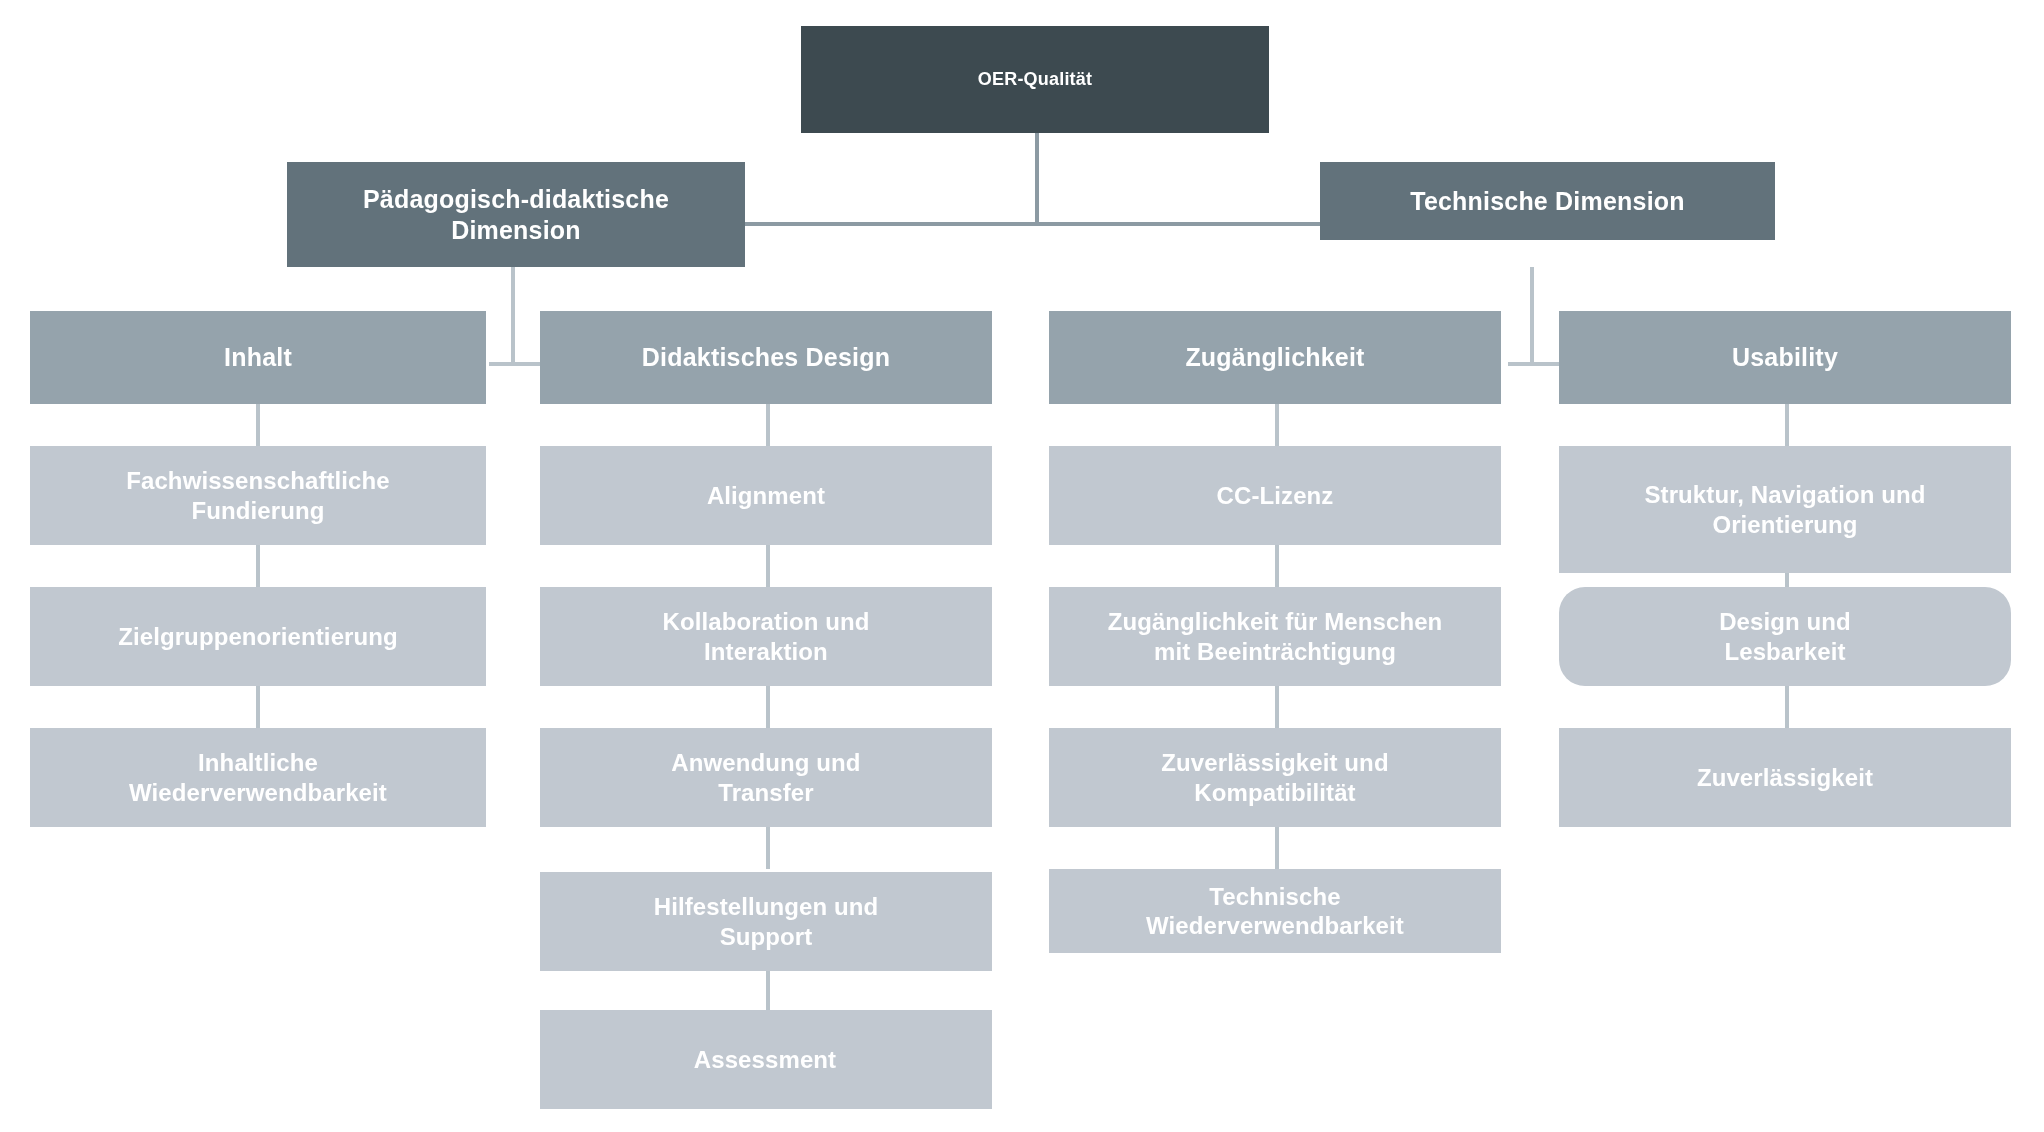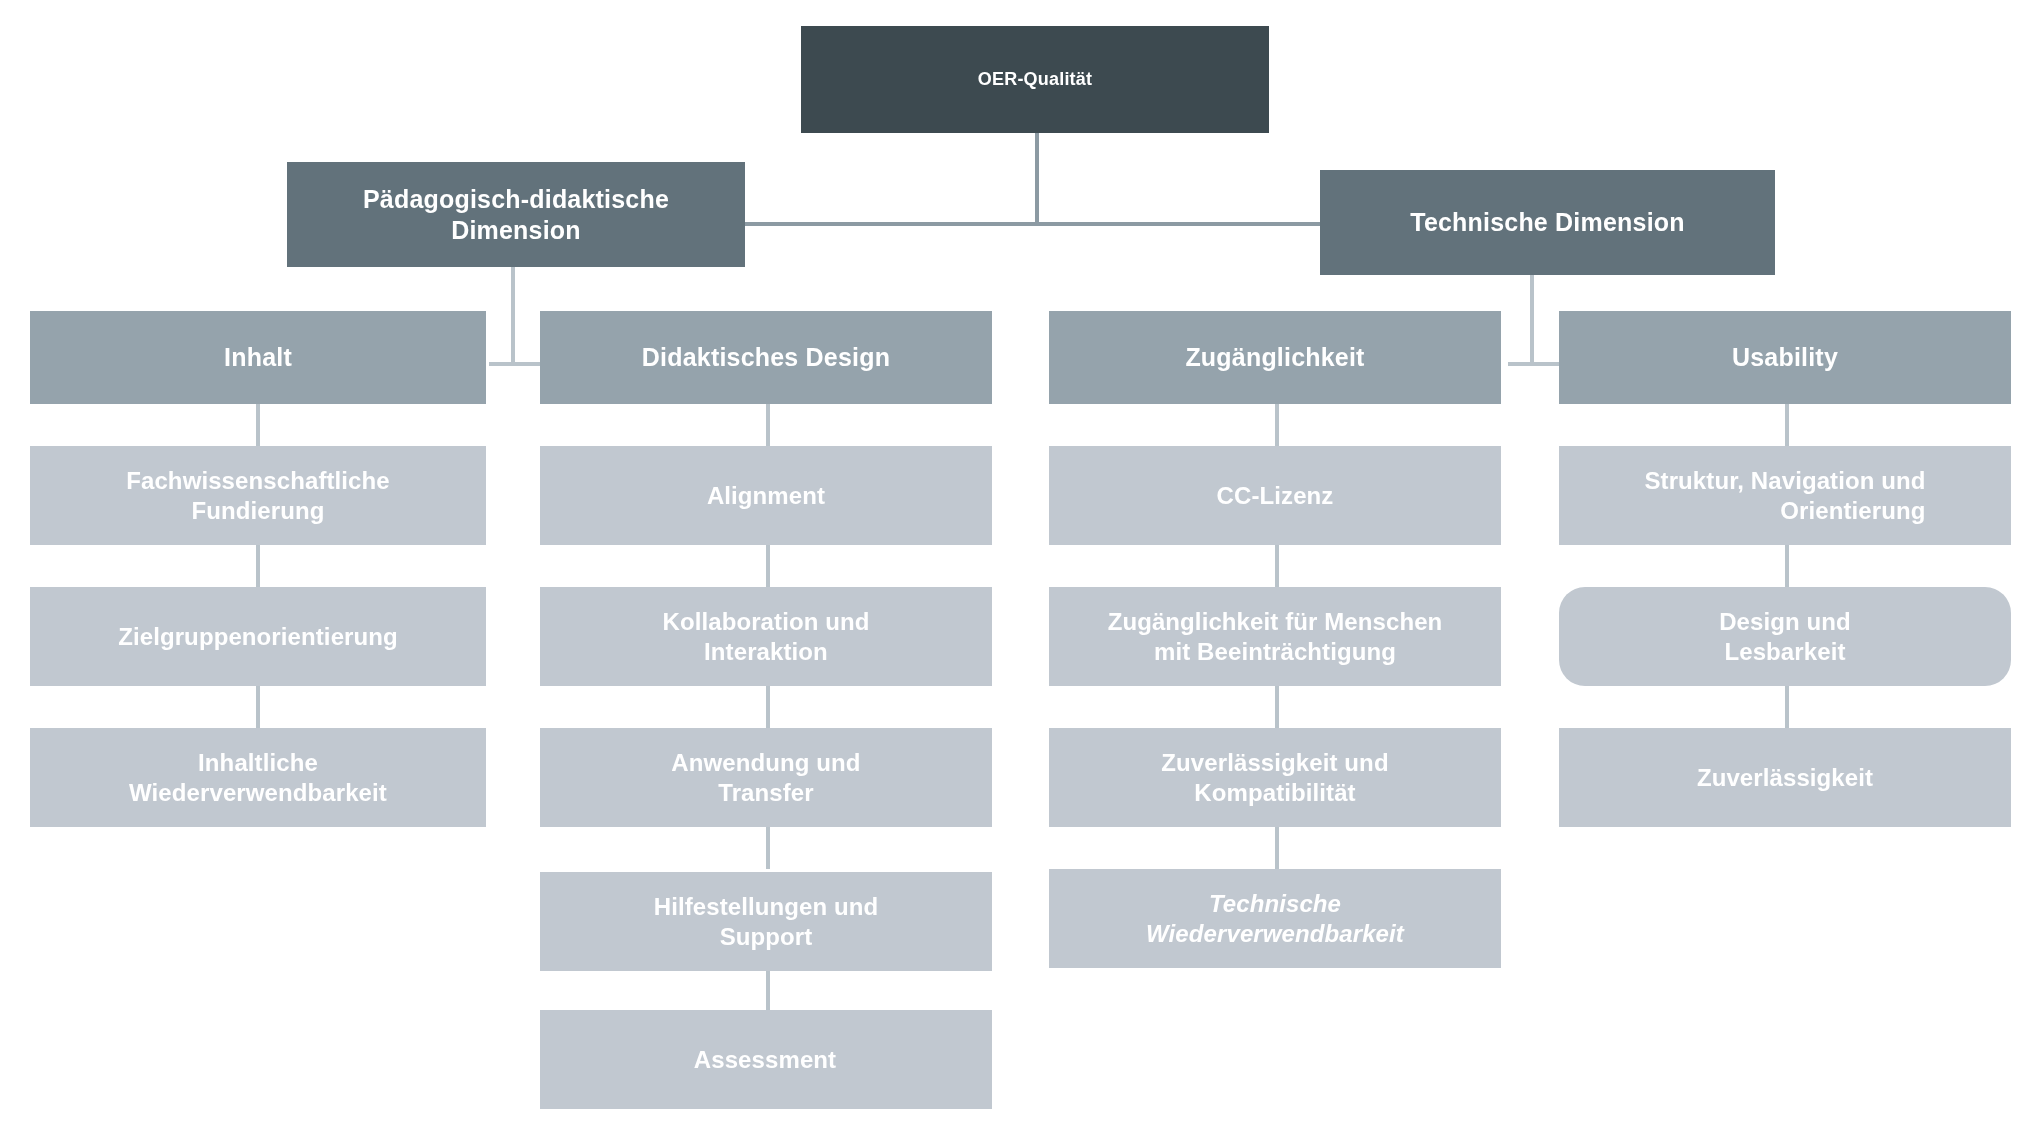--- a/index.html
+++ b/index.html
@@ -77,21 +77,21 @@
 
   <div class="conn v" style="left:1785px; top:404px; height:42px;"></div>
   <div class="conn v" style="left:1785px; top:545px; height:42px;"></div>
   <div class="conn v" style="left:1785px; top:686px; height:42px;"></div>
 
   <div class="box lvl1" style="left:801px; top:26px; width:468px; height:107px;">OER-Qualität</div>
 
   <div class="box lvl2" style="left:287px; top:162px; width:458px; height:105px;">Pädagogisch-didaktische
 Dimension</div>
 
-  <div class="box lvl2" style="left:1320px; top:170px; width:455px; height:105px;">Technische Dimension</div>
+  <div class="box lvl2" style="left:1320px; top:162px; width:455px; height:78px;">Technische Dimension</div>
 
   <div class="box lvl3" style="left:30px; top:311px; width:456px; height:93px;">Inhalt</div>
 
   <div class="box lvl3" style="left:540px; top:311px; width:452px; height:93px;">Didaktisches Design</div>
 
   <div class="box lvl3" style="left:1049px; top:311px; width:452px; height:93px;">Zugänglichkeit</div>
 
   <div class="box lvl3" style="left:1559px; top:311px; width:452px; height:93px;">Usability</div>
 
   <div class="box lvl4" style="left:30px; top:446px; width:456px; height:99px;">Fachwissenschaftliche
@@ -107,22 +107,22 @@
 Transfer</div>
   <div class="box lvl4" style="left:540px; top:872px; width:452px; height:99px;">Hilfestellungen und
 Support</div>
   <div class="box lvl4" style="left:540px; top:1010px; width:452px; height:99px;padding-left:8px;">Assessment</div>
 
   <div class="box lvl4" style="left:1049px; top:446px; width:452px; height:99px;">CC-Lizenz</div>
   <div class="box lvl4" style="left:1049px; top:587px; width:452px; height:99px;">Zugänglichkeit für Menschen
 mit Beeinträchtigung</div>
   <div class="box lvl4" style="left:1049px; top:728px; width:452px; height:99px;">Zuverlässigkeit und
 Kompatibilität</div>
-  <div class="box lvl4" style="left:1049px; top:869px; width:452px; height:99px;font-style:italic;">Technische
+  <div class="box lvl4" style="left:1049px; top:869px; width:452px; height:84px;">Technische
 Wiederverwendbarkeit</div>
 
-  <div class="box lvl4" style="left:1559px; top:446px; width:452px; height:99px;text-align:right;">Struktur, Navigation und
+  <div class="box lvl4" style="left:1559px; top:446px; width:452px; height:127px;">Struktur, Navigation und
 Orientierung</div>
   <div class="box lvl4" style="left:1559px; top:587px; width:452px; height:99px;border-radius:26px;">Design und
 Lesbarkeit</div>
   <div class="box lvl4" style="left:1559px; top:728px; width:452px; height:99px;">Zuverlässigkeit</div>
 
 </div>
 
 </body></html>

